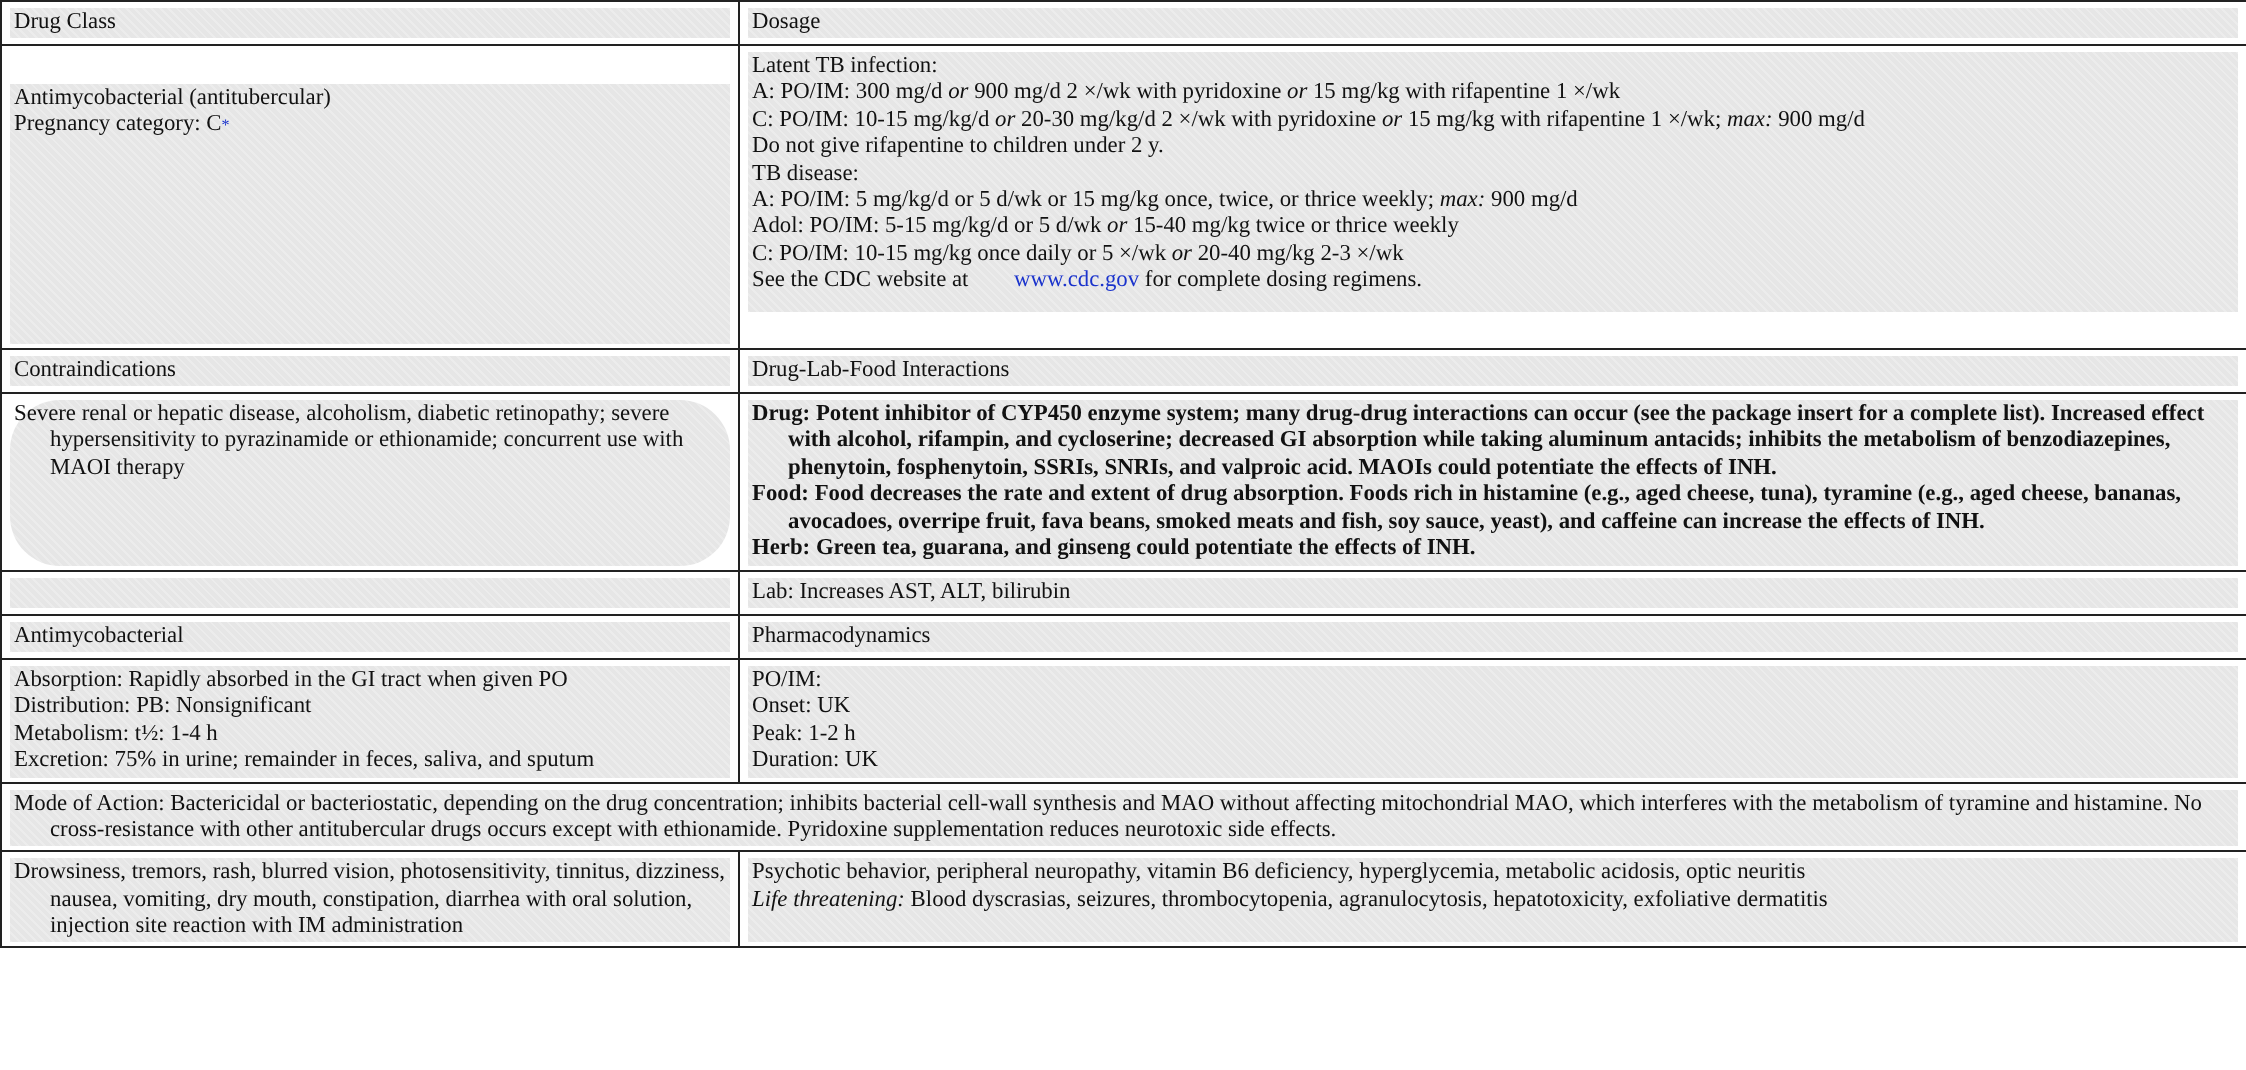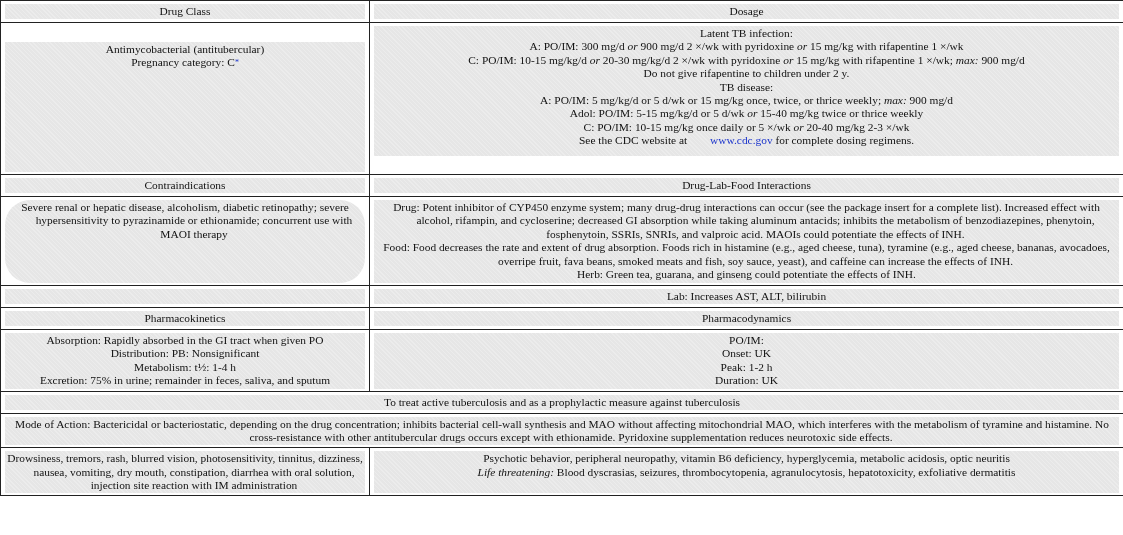--- a/index.html
+++ b/index.html
@@ -1,17 +1,17 @@
 <!DOCTYPE html>
 <html><head>
 <meta charset="utf-8">
 <style>
   html, body { margin: 0; padding: 0; background: #ffffff; }
   body { width: 1123px; height: 535px; overflow: hidden; font-family: "Liberation Serif", serif; font-size: 11.4px; color: #111; }
-  table.mono { border-collapse: collapse; width: 1123px; table-layout: fixed; text-align: center; }
+  table.mono { border-collapse: collapse; width: 1123px; table-layout: fixed; }
   table.mono td { border: 1.5px solid #222; vertical-align: top; padding: 3px 4px 2px 4px; line-height: 13.4px; }
   .fill { background: #e6e6e6; background-image: repeating-linear-gradient(45deg, rgba(255,255,255,0.25) 0 1px, transparent 1px 3px); padding: 1px 2px; }
   .ln { display: block; white-space: nowrap; }
   .hang { display: block; padding-left: 18px; text-indent: -18px; white-space: normal; }
   .it { font-style: italic; }
   .link { color: #1a33cc; margin-left: 20px; }
   .sup { color: #1a33cc; font-size: 8px; vertical-align: top; }
   .hdr td { height: 16px; }
   col.c1 { width: 369px; }
   col.c2 { width: 754px; }
@@ -66,40 +66,40 @@
         </td>
   </tr>
 
   <tr>
     <td>
       <div class="fill" style="height:81px;border-radius:25px;">
             <span class="hang">Severe renal or hepatic disease, alcoholism, diabetic retinopathy; severe hypersensitivity to pyrazinamide or ethionamide; concurrent use with MAOI therapy</span>
           </div>
     </td>
     <td>
-      <div class="fill" style="height:81px;">
+      <div class="fill" style="height:81px;font-weight:bold;">
         <span class="hang">Drug: Potent inhibitor of CYP450 enzyme system; many drug-drug interactions can occur (see the package insert for a complete list). Increased effect with alcohol, rifampin, and cycloserine; decreased GI absorption while taking aluminum antacids; inhibits the metabolism of benzodiazepines, phenytoin, fosphenytoin, SSRIs, SNRIs, and valproic acid. MAOIs could potentiate the effects of INH.</span>
         <span class="hang">Food: Food decreases the rate and extent of drug absorption. Foods rich in histamine (e.g., aged cheese, tuna), tyramine (e.g., aged cheese, bananas, avocadoes, overripe fruit, fava beans, smoked meats and fish, soy sauce, yeast), and caffeine can increase the effects of INH.</span>
         <span class="hang">Herb: Green tea, guarana, and ginseng could potentiate the effects of INH.</span>
       </div>
     </td>
   </tr>
 
   <tr class="hdr">
     <td>
           <div class="fill">&nbsp;</div>
         </td>
     <td>
           <div class="fill"><span>Lab: Increases AST, ALT, bilirubin</span></div>
         </td>
   </tr>
 
   <tr class="hdr">
     <td>
-          <div class="fill"><span>Pharmacokinetics</span></div>
+          <div class="fill"><span>Antimycobacterial</span></div>
         </td>
     <td>
           <div class="fill"><span>Pharmacodynamics</span></div>
         </td>
   </tr>
 
   <tr>
     <td>
       <div class="fill">
         <span class="ln">Absorption: Rapidly absorbed in the GI tract when given PO</span>
@@ -112,25 +112,20 @@
       <div class="fill">
         <span class="ln">PO/IM:</span>
         <span class="ln">Onset: UK</span>
         <span class="ln">Peak: 1-2 h</span>
         <span class="ln">Duration: UK</span>
       </div>
     </td>
   </tr>
 
 
-  <tr class="hdr">
-    <td colspan="2">
-          <div class="fill"><span>To treat active tuberculosis and as a prophylactic measure against tuberculosis</span></div>
-        </td>
-  </tr>
 
   <tr>
     <td colspan="2">
           <div class="fill">
             <span class="hang">Mode of Action: Bactericidal or bacteriostatic, depending on the drug concentration; inhibits bacterial cell-wall synthesis and MAO without affecting mitochondrial MAO, which interferes with the metabolism of tyramine and histamine. No cross-resistance with other antitubercular drugs occurs except with ethionamide. Pyridoxine supplementation reduces neurotoxic side effects.</span>
           </div>
         </td>
   </tr>
 
 

